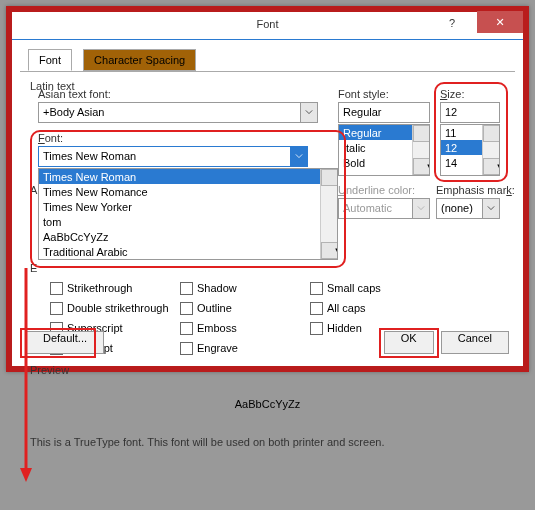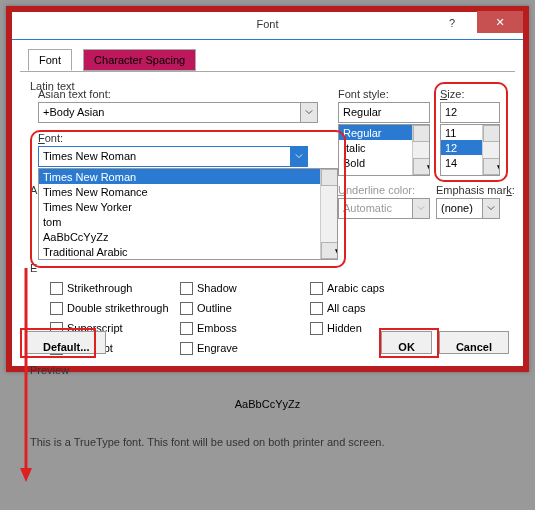--- a/index.html
+++ b/index.html
@@ -4,38 +4,38 @@
 <style>
   * { box-sizing: border-box; font-family: "Segoe UI", Tahoma, sans-serif; font-size: 11px; }
   body { margin: 0; background: #999; width: 535px; height: 510px; position: relative; }
   .dialog { position: absolute; left: 6px; top: 6px; width: 523px; height: 366px; background: #fff; border: 6px solid #b91c1c; box-shadow: 0 0 4px rgba(0,0,0,0.3); }
   .titlebar { height: 28px; background: #fff; border-bottom: 1px solid #2a7ad1; position: relative; }
   .titlebar .title { position: absolute; left: 50%; transform: translateX(-50%); top: 6px; color: #333; }
   .titlebar .help { position: absolute; right: 50px; top: 0; width: 42px; height: 22px; text-align: center; line-height: 22px; color: #333; font-size: 13px; }
   .titlebar .close { position: absolute; right: 0; top: -1px; width: 46px; height: 22px; background: #c75050; color: #fff; text-align: center; line-height: 20px; font-size: 14px; }
   .client { position: absolute; left: 8px; top: 36px; right: 8px; bottom: 8px; }
   .tabs { height: 24px; border-bottom: 1px solid #aaa; position: relative; }
-  .tab { display: inline-block; padding: 4px 10px; border: 1px solid #aaa; background: #be185d; position: relative; top: 1px; margin-left: 8px; }
+  .tab { display: inline-block; padding: 4px 10px; border: 1px solid #aaa; background: #a16207; position: relative; top: 1px; margin-left: 8px; }
   .tab.active { border-bottom: 1px solid #fff; background: #fff; }
   .body { position: absolute; left: 0; top: 24px; right: 0; bottom: 0; padding: 8px 10px; }
   .lbl { color: #333; }
   .combo { display: inline-block; border: 1px solid #999; background: #fff; height: 21px; position: relative; }
   .combo .txt { position: absolute; left: 4px; top: 3px; }
   .combo .arrow { position: absolute; right: 0; top: 0; width: 17px; height: 100%; background: #e6e6e6; border-left: 1px solid #999; text-align: center; line-height: 18px; }
   .combo .arrow svg { width: 8px; height: 8px; }
   .hr-red { border: 2.5px solid #e02020; border-radius: 10px; position: absolute; pointer-events: none; }
   .listbox { border: 1px solid #999; background: #fff; position: absolute; overflow: hidden; }
   .listbox .item { padding: 1px 4px; height: 15px; line-height: 14px; white-space: nowrap; }
   .listbox .sel { background: #2a7ad1; color: #fff; }
   .listbox .scroll { position: absolute; right: 0; top: 0; width: 17px; height: 100%; background: #f0f0f0; border-left: 1px solid #ccc; }
   .listbox .scroll .btn { height: 17px; background: #e6e6e6; border: 1px solid #b3b3b3; text-align: center; line-height: 14px; }
   .listbox .scroll .btn.dn { position: absolute; bottom: 0; width: 100%; }
   .chk { display: inline-flex; align-items: center; gap: 4px; width: 130px; height: 20px; }
   .chk .box { width: 13px; height: 13px; border: 1px solid #666; background: #fff; }
-  .btn { border: 1px solid #999; background: #f0f0f0; height: 23px; padding: 0 16px; display: inline-flex; align-items: flex-end; justify-content: center; font-weight: bold; }
+  .btn { border: 1px solid #999; background: #f0f0f0; height: 23px; padding: 0 16px; display: inline-flex; align-items: flex-start; justify-content: center; }
   .preview-box { border: 1px solid #999; height: 44px; display: flex; align-items: center; justify-content: center; font-family: "Times New Roman", serif; font-size: 20px; }
   .arrow-red { position: absolute; pointer-events: none; }
   .grp { position: absolute; }
   .disabled { color: #999; }
   u.ak { text-decoration: underline; }
 </style>
 </head>
 <body>
 
 <div class="dialog">
@@ -146,21 +146,21 @@
           <label class="chk">
               <span class="box"></span>
               <span>Strikethrough</span>
             </label>
           <label class="chk">
               <span class="box"></span>
               <span>Shadow</span>
             </label>
           <label class="chk">
               <span class="box"></span>
-              <span>Arabic caps</span>
+              <span>Small caps</span>
             </label>
         </div>
         <div style="display:flex;">
           <label class="chk">
               <span class="box"></span>
               <span>Double strikethrough</span>
             </label>
           <label class="chk">
               <span class="box"></span>
               <span>Outline</span>

